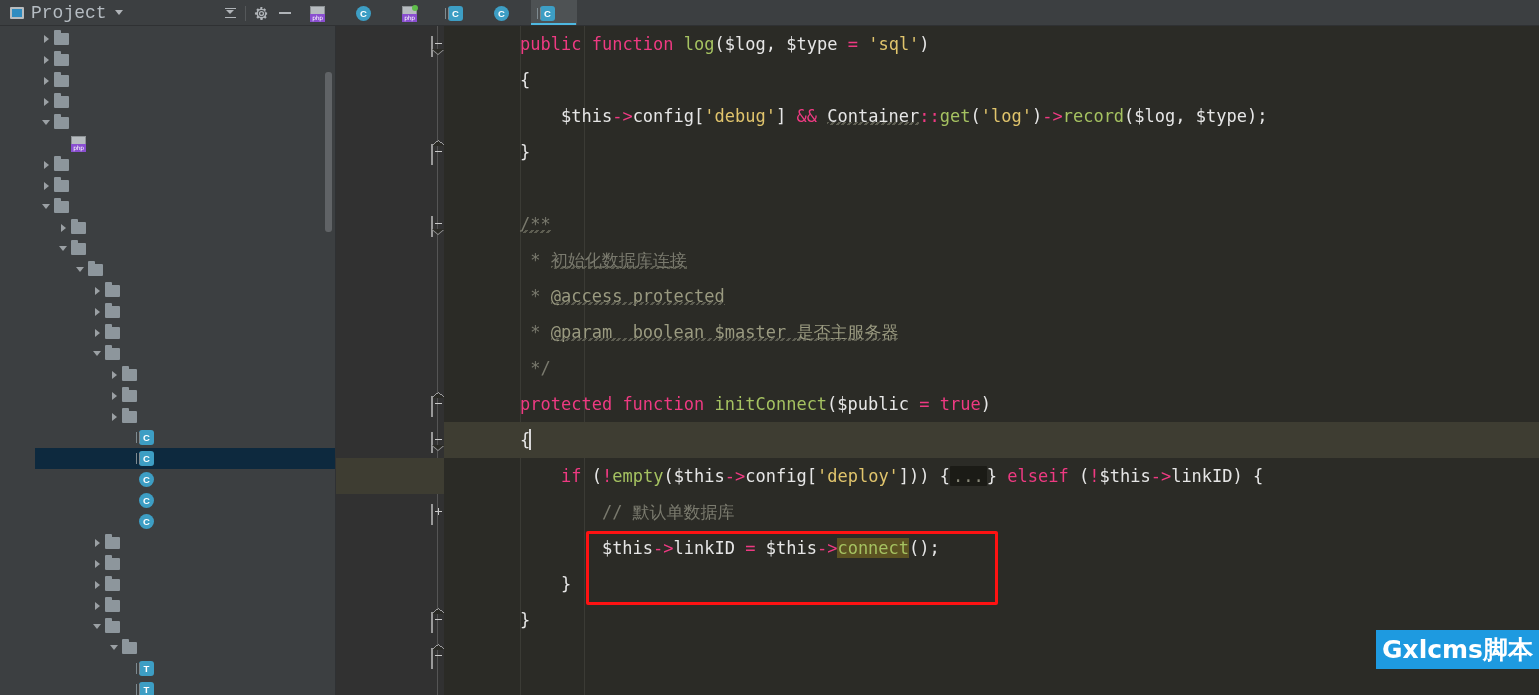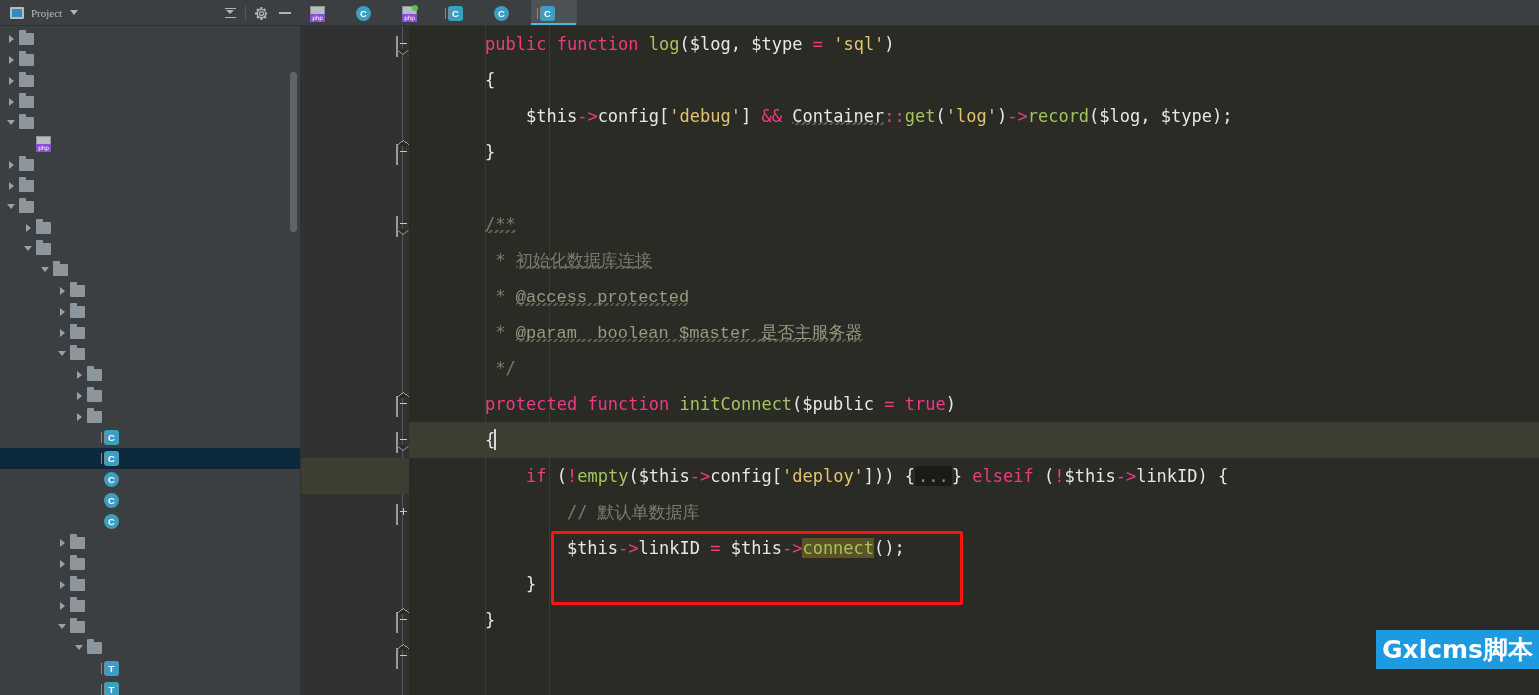--- a/index.html
+++ b/index.html
@@ -15,21 +15,21 @@
   .toprow { display: flex; height: 26px; flex: 0 0 26px; background: #3c3f41; }
 
   .proj-header {
     width: 301px; height: 26px; display: flex; align-items: center;
     background: #3c3f41; border-bottom: 1px solid #2f3133; position: relative;
   }
   .proj-icon {
     width: 14px; height: 12px; margin-left: 10px; margin-right: 7px;
     border: 2px solid #b8bcbf; border-radius: 1px; background: #2f8cc0; flex: 0 0 auto;
   }
-  .proj-title { color: #b5bcc2; font-size: 11px; font-family: Liberation Serif, serif; }
+  .proj-title { color: #b5bcc2; font-size: 18px; font-family: Liberation Mono, monospace; }
   .proj-caret {
     margin-left: 8px; width: 0; height: 0;
     border-left: 4.5px solid transparent; border-right: 4.5px solid transparent;
     border-top: 5px solid #b0b4b8;
   }
   .hdr-tools { position: absolute; right: 4px; top: 0; height: 26px; display: flex; align-items: center; }
   .tool-btn { width: 24px; height: 24px; display: flex; align-items: center; justify-content: center; cursor: pointer; }
   .sep-v { width: 1px; height: 15px; background: #55585a; margin: 0 3px; }
 
   .ic-collapse { position: relative; width: 13px; height: 13px; }
@@ -101,21 +101,21 @@
     color: #fff; font-size: 9.5px; line-height: 15px; text-align: center;
     font-family: "Liberation Sans", sans-serif; font-weight: bold; position: relative;
   }
   .icn-trait::after { content: "T"; }
   .icn-trait::before {
     content: ""; position: absolute; left: -3px; top: 2px; width: 2px; height: 11px;
     border-left: 1.6px solid #7e8a90; border-right: 1.6px solid #7e8a90;
   }
 
   
-  .body { flex: 1; display: flex; min-height: 0; }
+  .body { flex: 1; display: flex; min-height: 0; padding-left: 35px; }
 
   
   .sidebar {
     width: 301px; flex: 0 0 301px; background: #3c3f41; position: relative;
     overflow: hidden; border-right: 1px solid #2f3133;
   }
   .tree { position: relative; padding-top: 2px; }
   .trow {
     height: 21px; display: flex; align-items: center; white-space: nowrap;
     font-size: 12.5px; color: #a9afb3; font-family: "Liberation Sans", sans-serif;
@@ -213,21 +213,21 @@
     position: absolute; width: 1px; background: #3b3b35; top: 0; bottom: 0;
   }
 
   
   .kw   { color: #ee3a82; }
   .fn   { color: #a5c261; }
   .str  { color: #e0c46c; }
   .plain{ color: #e6e6e6; }
   .op   { color: #ee3a82; }
   .cm   { color: #7a7a6e; }
-  .cmtag{ color: #9a9a80; font-family: Liberation Mono, monospace; }
+  .cmtag{ color: #9a9a80; }
   .var  { color: #e6e6e6; }
   .punc { color: #e6e6e6; }
   .wave { text-decoration: none; position: relative; }
   .wave::after {
     content: ""; position: absolute; left: 0; right: 0; bottom: 1px; height: 3px;
     background-image: repeating-linear-gradient(135deg, #6e6e60 0 2px, transparent 2px 4px);
     opacity: .75;
   }
   .fold-inline {
     background: #1b1b16; color: #8a8a7a; padding: 0 3px; border-radius: 1px;

